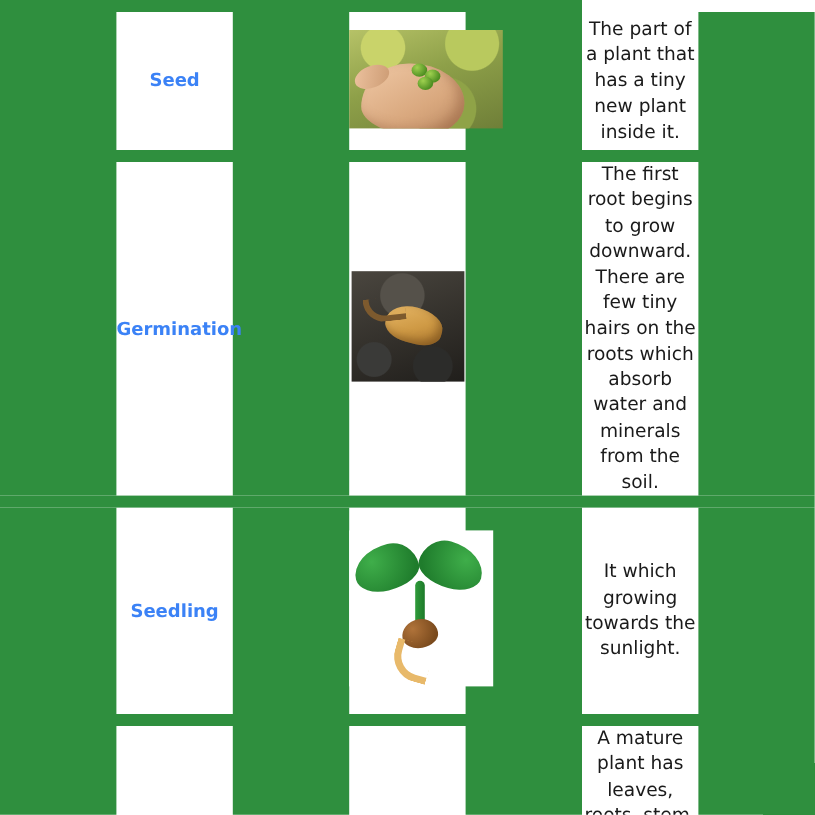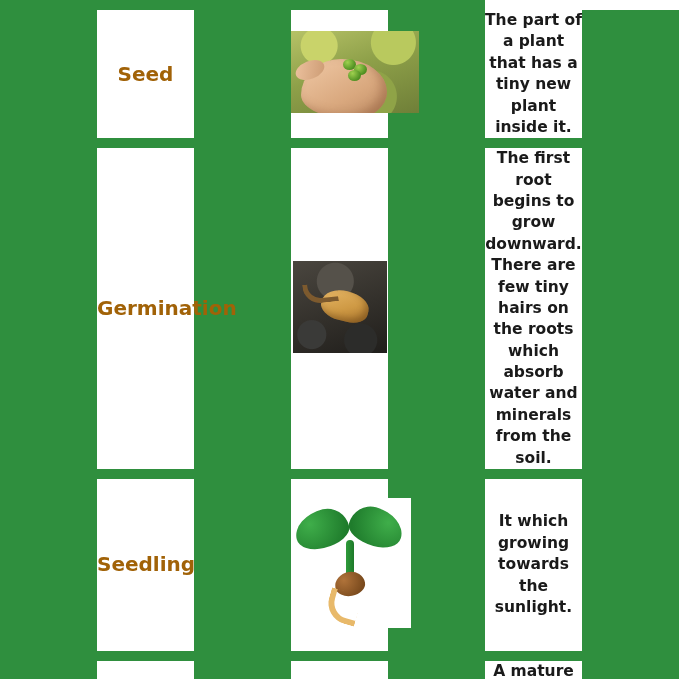--- a/index.html
+++ b/index.html
@@ -40,33 +40,33 @@
   
   td.vbar {
     width: 10px;
     background: #2f8f3e;
     padding: 0;
   }
   td.term {
     width: 130px;
     text-align: center;
     font-weight: bold;
-    font-size: 20px;
-    color: #a16207;
+    font-size: 15px;
+    color: #3b82f6;
     line-height: 1.25;
     padding: 4px 6px;
   }
   td.pic {
     width: 228px;
     text-align: center;
     padding: 6px 4px;
   }
   td.desc {
     text-align: center;
-    font-weight: bold;
+    font-weight: normal;
     font-size: 15.5px;
     color: #1a1a1a;
     line-height: 1.38;
     padding: 6px 18px;
   }
   .row-seed td.term, .row-seed td.pic, .row-seed td.desc { height: 115px; }
   .row-germ td.term, .row-germ td.pic, .row-germ td.desc { height: 153px; }
   .row-seedling td.term, .row-seedling td.pic, .row-seedling td.desc { height: 172px; }
   .row-mature td.term, .row-mature td.pic, .row-mature td.desc { height: 147px; }
 

